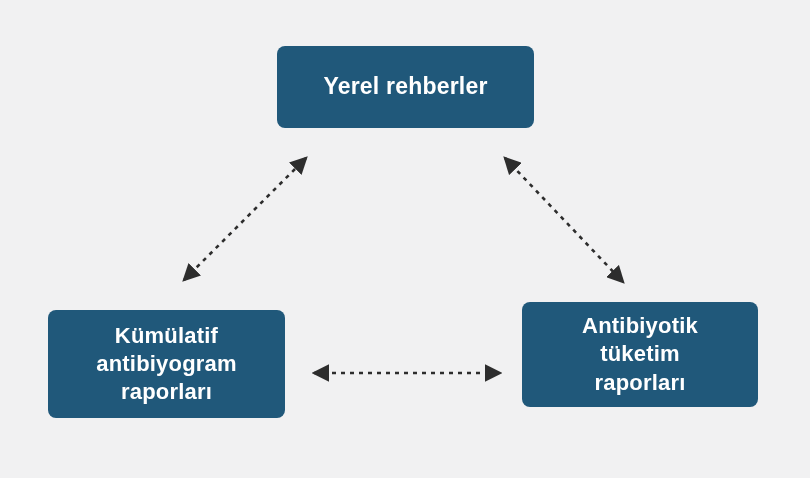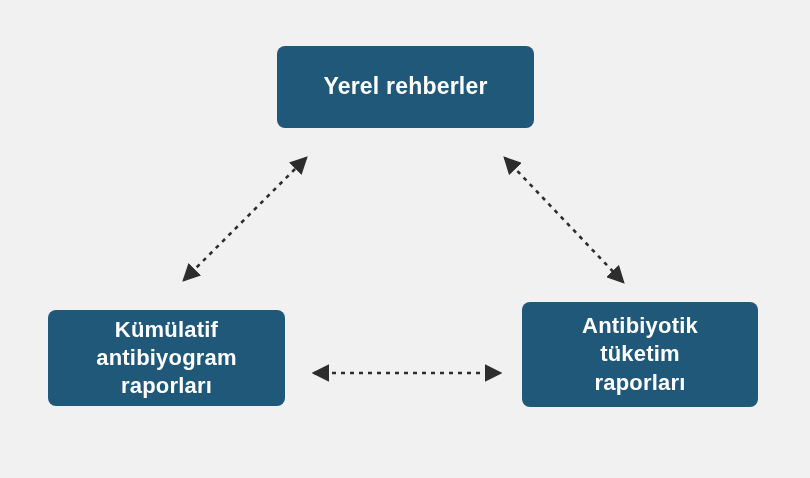--- a/index.html
+++ b/index.html
@@ -33,21 +33,21 @@
   .node-label {
     color: var(--node-text-color);
     font-weight: 700;
     font-size: 22px;
     line-height: 1.28;
     white-space: pre-line;
     letter-spacing: 0.2px;
   }
   #node-top    { left: 277px; top: 46px;  width: 257px; height: 82px; }
   #node-top .node-label { font-size: 23px; }
-  #node-left   { left: 48px;  top: 310px; width: 237px; height: 96px; }
+  #node-left   { left: 48px;  top: 310px; width: 237px; height: 108px; }
   #node-right  { left: 522px; top: 302px; width: 236px; height: 105px; }
   .edges-layer {
     position: absolute;
     left: 0; top: 0;
     width: 810px;
     height: 478px;
     pointer-events: none;
   }
   .edge-line {
     stroke: var(--edge-color);

